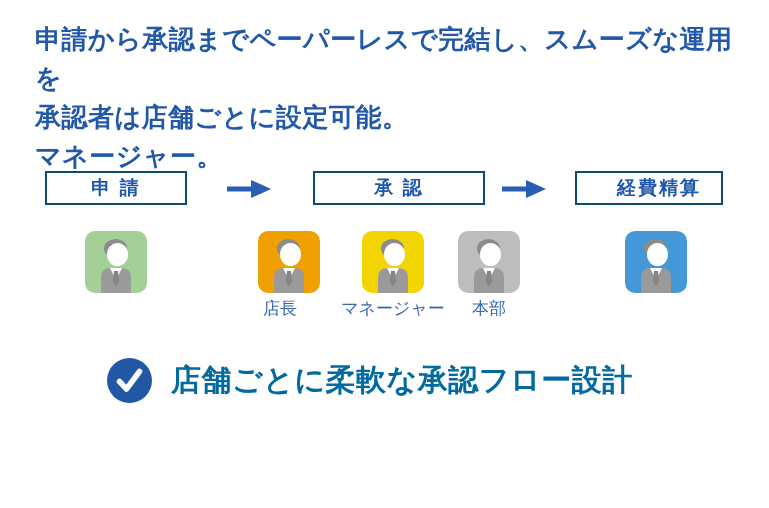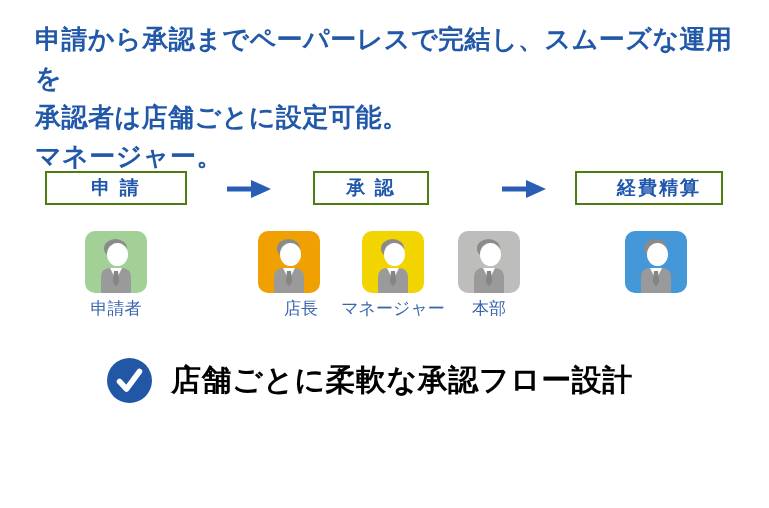--- a/index.html
+++ b/index.html
@@ -16,52 +16,52 @@
   
   .intro{
     position:absolute;left:35px;top:20px;width:710px;
     font-size:26px;font-weight:bold;line-height:39px;
     color:#2158a8;letter-spacing:0.5px;
   }
   
   .flow-box{
     position:absolute;top:171px;height:34px;
     box-sizing:border-box;
-    border:2px solid #4d7c0f;background:#ffffff;
+    border:2px solid #0c4a6e;background:#ffffff;
     display:flex;align-items:center;justify-content:center;
     font-size:19px;font-weight:bold;color:#1f57ad;letter-spacing:2px;
   }
   .fb1{left:45px;width:142px;}
-  .fb2{left:313px;width:116px;}
+  .fb2{left:313px;width:172px;}
   .fb3{left:575px;width:148px;padding-left:20px;}
   .flow-arrow{position:absolute;top:179px;width:44px;height:20px;}
   .ar1{left:227px;} .ar2{left:502px;}
   
   .person-icon{
     position:absolute;top:231px;width:62px;height:62px;
     border-radius:10px;overflow:hidden;
   }
   .pi0{left:85px;} .pi1{left:258px;} .pi2{left:362px;} .pi3{left:458px;} .pi4{left:625px;}
   .person-label{
     position:absolute;top:297px;width:170px;
     text-align:center;font-size:17px;color:#3766ae;
   }
-  .pl0{left:31px;} .pl1{left:216px;} .pl2{left:308px;} .pl3{left:404px;} .pl4{left:571px;}
+  .pl0{left:31px;} .pl1{left:195px;} .pl2{left:308px;} .pl3{left:404px;} .pl4{left:571px;}
   
   .hair{fill:#8b8b8b;} .head{fill:#ffffff;} .bodyshape{fill:#9a9a9a;}
   .collar{fill:#ffffff;} .tie{fill:#858585;}
   
   .feature{
     position:absolute;left:107px;height:45px;
     display:flex;align-items:center;gap:19px;
   }
   .ft1{top:358px;} .ft2{top:428px;}
   .check-circle{width:45px;height:45px;flex:0 0 45px;}
   .feature-text{
-    font-size:30px;font-weight:bold;color:#000000;
+    font-size:30px;font-weight:bold;color:#0369a1;
     letter-spacing:0.5px;white-space:nowrap;
   }
 </style>
 </head>
 <body>
 
 <div class="canvas">
 
   <div class="intro">
     <div>申請から承認までペーパーレスで完結し、スムーズな運用を</div>
@@ -126,21 +126,20 @@
   <div class="person-icon pi4" style="background-color: rgb(69, 152, 216);">
     <svg viewBox="0 0 62 62" width="62" height="62">
       <ellipse class="hair" cx="30.5" cy="17.5" rx="11.5" ry="9.5"></ellipse>
       <ellipse class="head" cx="32.5" cy="23.5" rx="10.5" ry="11.5"></ellipse>
       <path class="bodyshape" d="M16,62 V46 Q16,37 26,37 H36 Q46,37 46,46 V62 Z"></path>
       <polygon class="collar" points="25,37 31,49 37,37"></polygon>
       <polygon class="tie" points="29,40 33,40 34.2,51 31,55.5 27.8,51"></polygon>
     </svg>
   </div>
 
-  <div class="person-label pl0">申請者</div>
   <div class="person-label pl1">店長</div>
   <div class="person-label pl2">マネージャー</div>
   <div class="person-label pl3">本部</div>
 
   <div class="feature ft1">
     <svg class="check-circle" viewBox="0 0 45 45">
       <circle cx="22.5" cy="22.5" r="22.5" fill="#2157a5"></circle>
       <polyline points="12.5,23.5 19.5,31 32.5,13.5" fill="none" stroke="#ffffff" stroke-width="5.5" stroke-linecap="round" stroke-linejoin="round"></polyline>
     </svg>
     <span class="feature-text">店舗ごとに柔軟な承認フロー設計</span>

